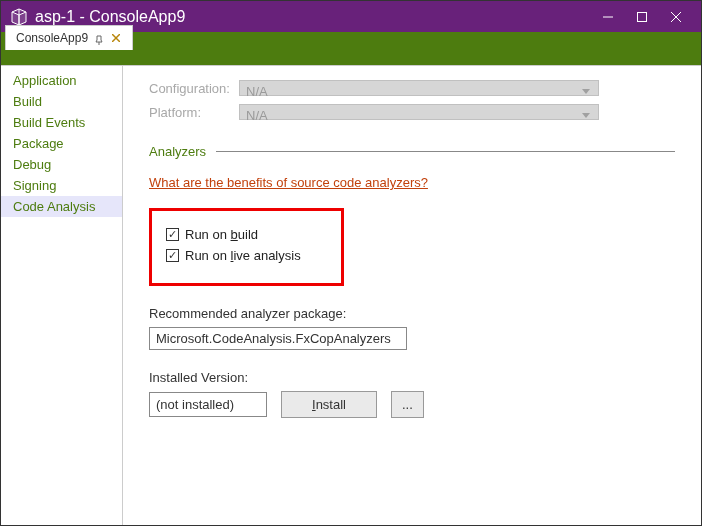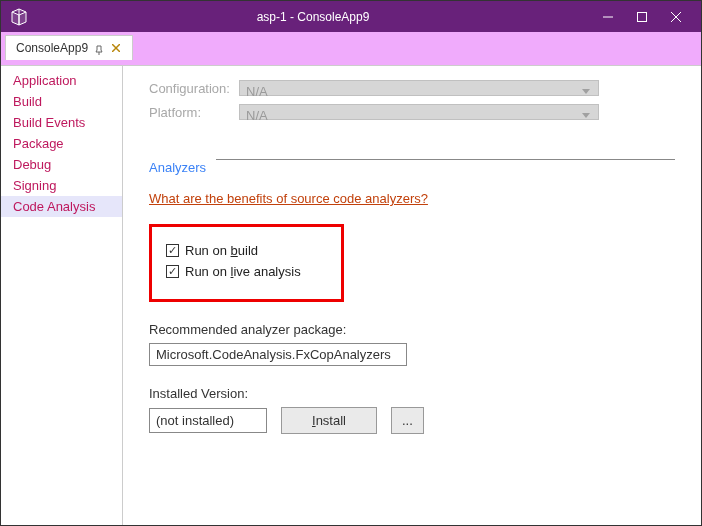--- a/index.html
+++ b/index.html
@@ -1,45 +1,45 @@
 <!DOCTYPE html>
 <html><head>
   <meta charset="utf-8">
   <style>
     * { margin: 0; padding: 0; box-sizing: border-box; font-family: "Segoe UI", Tahoma, sans-serif; font-size: 13px; }
     body { background: #fff; width: 702px; height: 526px; overflow: hidden; border: 1px solid #333; }
     
     .titlebar { background: #68217a; color: #fff; height: 31px; display: flex; align-items: center; padding: 0 8px; }
     .titlebar-icon { width: 20px; height: 20px; margin-right: 6px; display: flex; align-items: center; justify-content: center; }
-    .titlebar-title { flex: 1; font-size: 12px; text-align: center; }
+    .titlebar-title { flex: 1; font-size: 16px; }
     .titlebar-controls { display: flex; gap: 0; }
     .titlebar-btn { width: 34px; height: 26px; display: flex; align-items: center; justify-content: center; cursor: pointer; }
     .titlebar-btn svg { stroke: #fff; fill: none; }
     
-    .tabbar { background: #f0abfc; height: 34px; display: flex; align-items: flex-end; padding: 6px 4px; border-bottom: 1px solid #ccc; }
+    .tabbar { background: #4d7c0f; height: 34px; display: flex; align-items: flex-end; padding: 16px 4px; border-bottom: 1px solid #ccc; }
     .tab { background: #fff; border: 1px solid #ccc; border-bottom: none; padding: 5px 10px; display: flex; align-items: center; gap: 6px; position: relative; top: 1px; }
     .tab-label { color: #333; font-size: 12px; }
     .tab-pin { width: 10px; height: 10px; }
     .tab-close { width: 12px; height: 12px; cursor: pointer; display: flex; align-items: center; justify-content: center; }
     
     .content { display: flex; height: calc(100% - 31px - 34px); }
     
     .sidebar { width: 122px; background: #fff; border-right: 1px solid #ccc; padding: 4px 0; }
-    .sidebar-item { padding: 3px 12px; cursor: pointer; color: #be185d; }
+    .sidebar-item { padding: 3px 12px; cursor: pointer; color: #4d7c0f; }
     .sidebar-item.selected { background: #e6e6fa; }
     
     .main { flex: 1; padding: 14px 26px; background: #fff; position: relative; }
     
     .config-row { display: flex; align-items: center; margin-bottom: 8px; }
     .config-label { width: 90px; color: #a8a8a8; }
     .config-select { flex: 1; max-width: 360px; background: #d6d6d6; border: 1px solid #c0c0c0; padding: 2px 6px; color: #9a9a9a; height: 16px; line-height: 18px; position: relative; }
     .config-select::after { content: ""; position: absolute; right: 8px; top: 8px; border-left: 4px solid transparent; border-right: 4px solid transparent; border-top: 5px solid #a0a0a0; }
     
     .section-header { display: flex; align-items: center; margin: 24px 0 16px; }
-    .section-title { color: #3b82f6; margin-right: 10px; margin-top: 16px; }
+    .section-title { color: #4d7c0f; margin-right: 10px; }
     .section-line { flex: 1; height: 1px; background: #888; }
     
     .link { color: #c2410c; text-decoration: underline; cursor: pointer; margin-bottom: 18px; display: inline-block; }
     
     .red-box { border: 3px solid #e00; padding: 10px 14px 14px; margin-bottom: 20px; width: 195px; }
     .checkbox-row { display: flex; align-items: center; margin: 6px 0; cursor: pointer; }
     .checkbox { width: 13px; height: 13px; border: 1px solid #333; margin-right: 6px; display: flex; align-items: center; justify-content: center; background: #fff; }
     .checkbox.checked::after { content: "✓"; font-size: 11px; line-height: 1; color: #333; }
     .checkbox-label { color: #222; }
     .checkbox-label .u { text-decoration: underline; }

